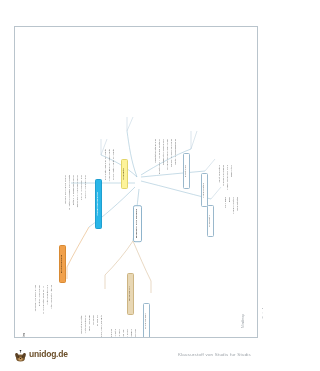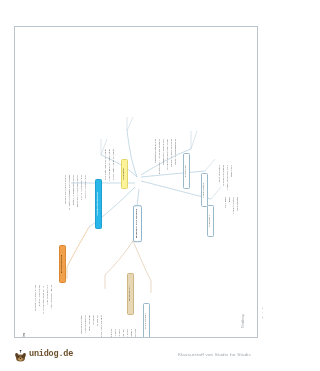--- a/index.html
+++ b/index.html
@@ -53,21 +53,21 @@
     position:absolute;left:0;top:344px;width:263px;height:27px;
   }
   #logo-wrap{
     position:absolute;left:14px;top:4px;display:flex;align-items:center;gap:2px;
   }
   #logo-mark{
     width:13px;height:12px;position:relative;
   }
   #logo-text{
     font-size:8.5px;font-weight:bold;color:#6b4f2a;letter-spacing:-0.2px;
-    font-family:Liberation Mono, monospace;
+    font-family:Liberation Sans, sans-serif;
   }
   #tagline{
     position:absolute;right:12px;top:8px;
     font-size:4.4px;color:#9aa0a6;letter-spacing:0.25px;
   }
   #edge-label{
     position:absolute;right:1px;top:296px;
     font-size:3.6px;color:#8d939a;
     transform-origin:100% 0;transform:rotate(-90deg) translateX(-100%);
     white-space:nowrap;

